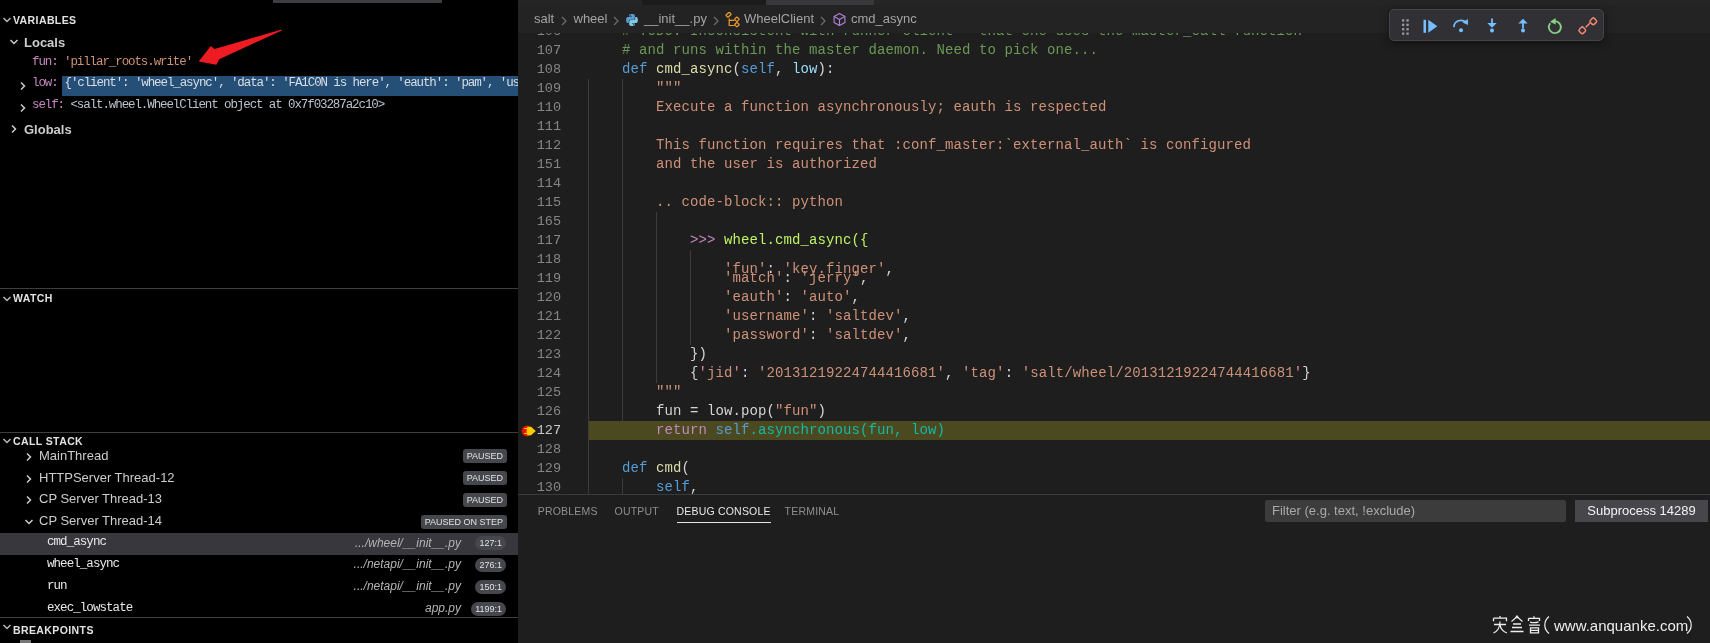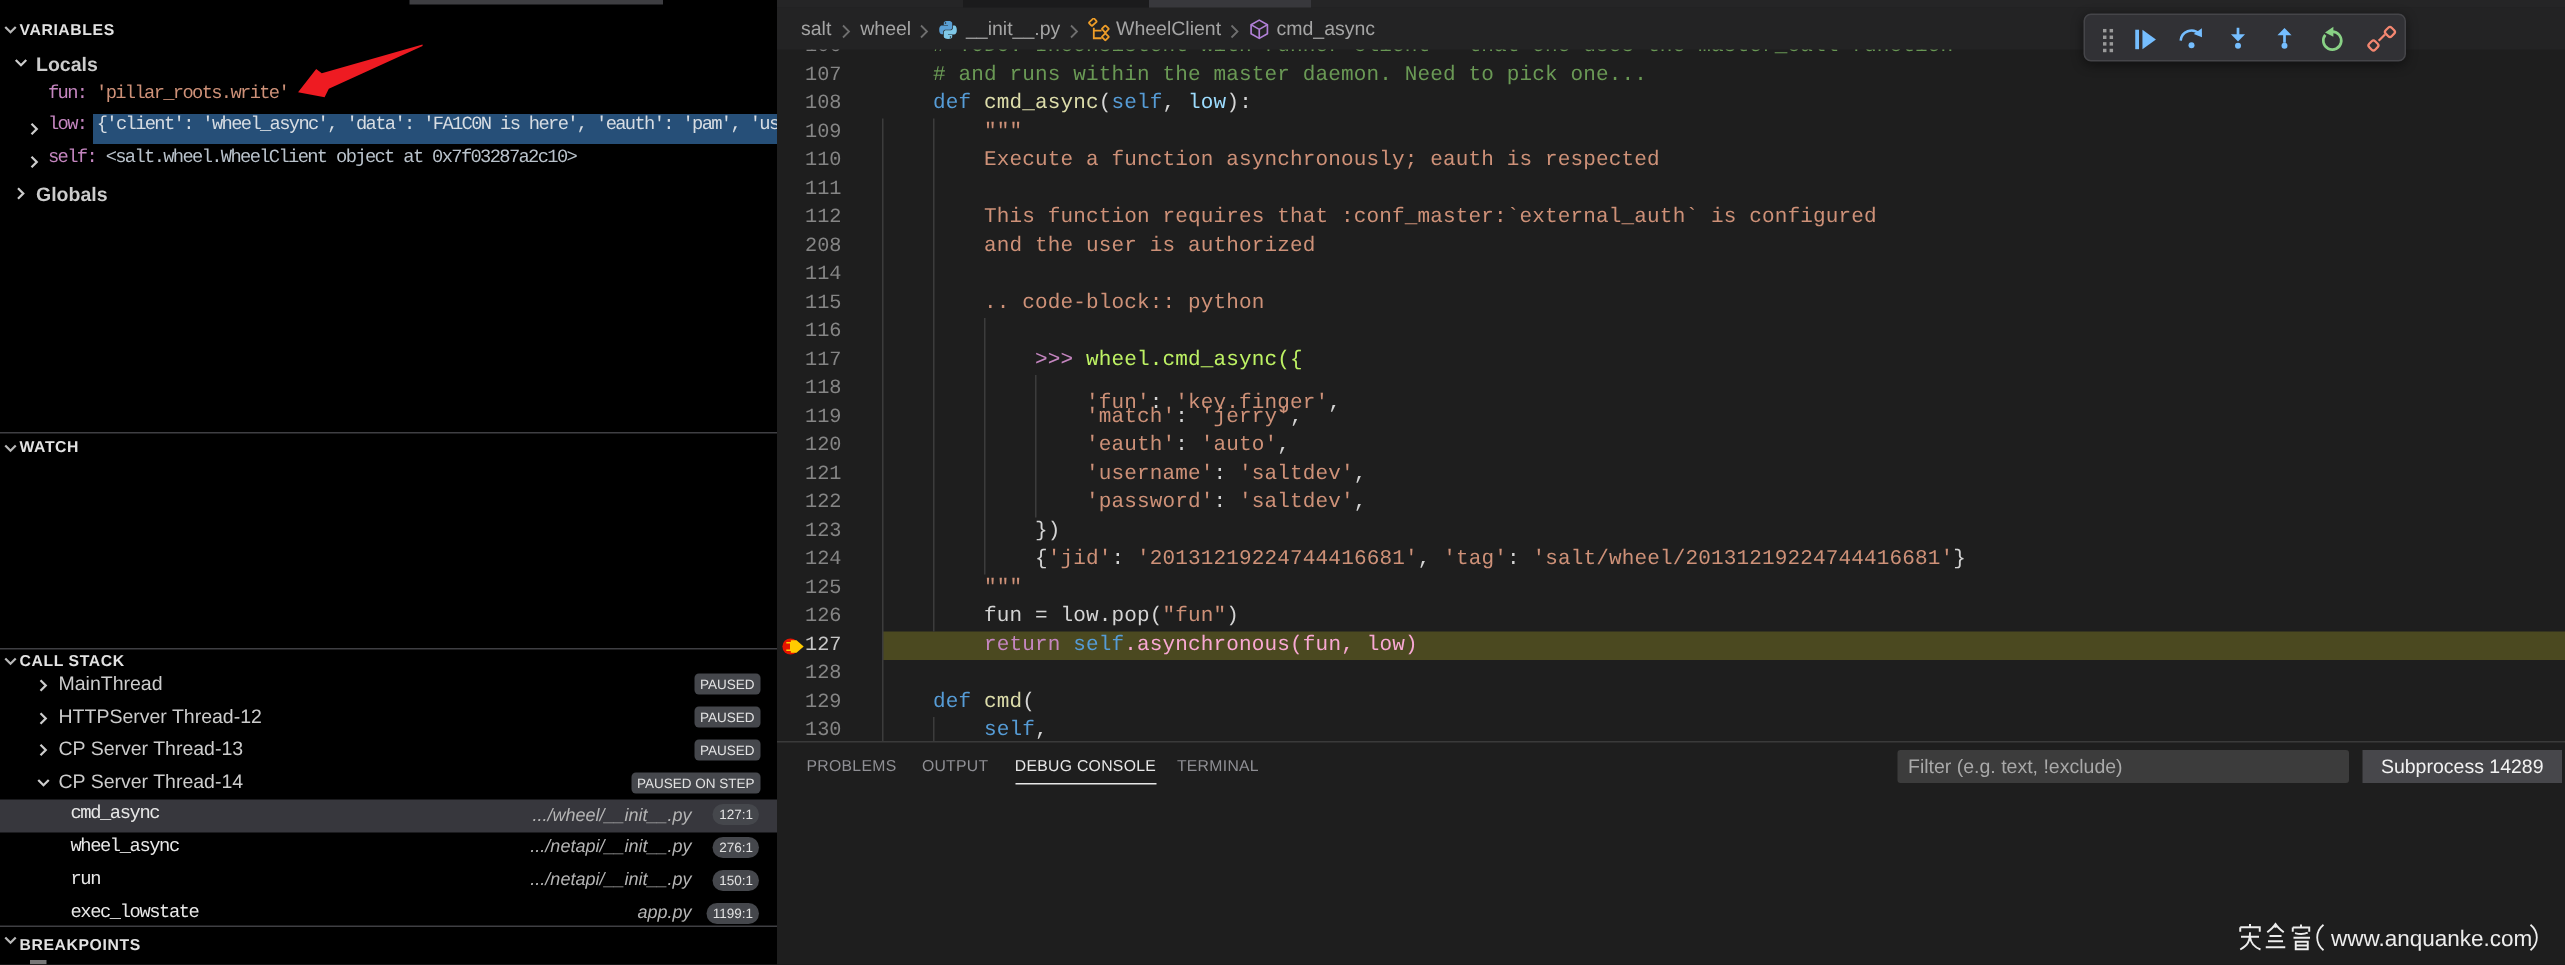--- a/index.html
+++ b/index.html
@@ -126,24 +126,24 @@
   <div class="ig" style="left:104px;top:477.5px;height:16.5px"></div>
   <div class="ig" style="left:138px;top:211.5px;height:171.0px"></div>
   <div class="ig" style="left:172px;top:249.5px;height:95.0px"></div>
   <div class="ln" style="top:21.5px;color:#858585">106</div>
 <div class="ln" style="top:40.5px;color:#858585">107</div>
 <div class="ln" style="top:59.5px;color:#858585">108</div>
 <div class="ln" style="top:78.5px;color:#858585">109</div>
 <div class="ln" style="top:97.5px;color:#858585">110</div>
 <div class="ln" style="top:116.5px;color:#858585">111</div>
 <div class="ln" style="top:135.5px;color:#858585">112</div>
-<div class="ln" style="top:154.5px;color:#858585">208</div>
+<div class="ln" style="top:154.5px;color:#858585">151</div>
 <div class="ln" style="top:173.5px;color:#858585">114</div>
 <div class="ln" style="top:192.5px;color:#858585">115</div>
-<div class="ln" style="top:211.5px;color:#858585">116</div>
+<div class="ln" style="top:211.5px;color:#858585">165</div>
 <div class="ln" style="top:230.5px;color:#858585">117</div>
 <div class="ln" style="top:249.5px;color:#858585">118</div>
 <div class="ln" style="top:268.5px;color:#858585">119</div>
 <div class="ln" style="top:287.5px;color:#858585">120</div>
 <div class="ln" style="top:306.5px;color:#858585">121</div>
 <div class="ln" style="top:325.5px;color:#858585">122</div>
 <div class="ln" style="top:344.5px;color:#858585">123</div>
 <div class="ln" style="top:363.5px;color:#858585">124</div>
 <div class="ln" style="top:382.5px;color:#858585">125</div>
 <div class="ln" style="top:401.5px;color:#858585">126</div>
@@ -165,21 +165,21 @@
 <div class="cl" style="top:230.5px"><i style="color:#C586C0">            &gt;&gt;&gt;</i><i style="color:#bef264"> wheel.cmd_async({</i></div>
 <div class="cl" style="top:260px"><i style="color:#CE9178">                'fun'</i><i style="color:#d4d4d4">: </i><i style="color:#CE9178">'key.finger'</i><i style="color:#d4d4d4">,</i></div>
 <div class="cl" style="top:268.5px"><i style="color:#CE9178">                'match'</i><i style="color:#d4d4d4">: </i><i style="color:#CE9178">'jerry'</i><i style="color:#d4d4d4">,</i></div>
 <div class="cl" style="top:306.5px"><i style="color:#CE9178">                'username'</i><i style="color:#d4d4d4">: </i><i style="color:#CE9178">'saltdev'</i><i style="color:#d4d4d4">,</i></div>
 <div class="cl" style="top:287.5px"><i style="color:#CE9178">                'eauth'</i><i style="color:#d4d4d4">: </i><i style="color:#CE9178">'auto'</i><i style="color:#d4d4d4">,</i></div>
 <div class="cl" style="top:325.5px"><i style="color:#CE9178">                'password'</i><i style="color:#d4d4d4">: </i><i style="color:#CE9178">'saltdev'</i><i style="color:#d4d4d4">,</i></div>
 <div class="cl" style="top:344.5px"><i style="color:#d4d4d4">            })</i></div>
 <div class="cl" style="top:363.5px"><i style="color:#d4d4d4">            {</i><i style="color:#CE9178">'jid'</i><i style="color:#d4d4d4">: </i><i style="color:#CE9178">'20131219224744416681'</i><i style="color:#d4d4d4">, </i><i style="color:#CE9178">'tag'</i><i style="color:#d4d4d4">: </i><i style="color:#CE9178">'salt/wheel/20131219224744416681'</i><i style="color:#d4d4d4">}</i></div>
 <div class="cl" style="top:382.5px"><i style="color:#CE9178">        """</i></div>
 <div class="cl" style="top:401.5px"><i style="color:#d4d4d4">        fun = low.pop(</i><i style="color:#CE9178">"fun"</i><i style="color:#d4d4d4">)</i></div>
-<div class="cl" style="top:420.5px"><i style="color:#C586C0">        return</i><i style="color:#d4d4d4"> </i><i style="color:#569CD6">self</i><i style="color:#f9a8d4">.asynchronous(fun, low)</i></div>
+<div class="cl" style="top:420.5px"><i style="color:#C586C0">        return</i><i style="color:#d4d4d4"> </i><i style="color:#569CD6">self</i><i style="color:#14b8a6">.asynchronous(fun, low)</i></div>
 <div class="cl" style="top:439.5px"></div>
 <div class="cl" style="top:458.5px"><i style="color:#569CD6">    def </i><i style="color:#DCDCAA">cmd</i><i style="color:#d4d4d4">(</i></div>
 <div class="cl" style="top:477.5px"><i style="color:#569CD6">        self</i><i style="color:#d4d4d4">,</i></div>
   <svg width="17" height="16" viewBox="0 0 17 16" style="position:absolute;left:3px;top:423px;z-index:4">
     <circle cx="6" cy="8" r="5.4" fill="#e51400"></circle>
     <path d="M6.2 3.8 10 3.8 14.8 8 10 12.2 6.2 12.2z" fill="#ffcc00"></path>
     <path d="M3.2 5.5 6.2 5.5 6.2 10.5 3.2 10.5" fill="none" stroke="#ffcc00" stroke-width="1.1"></path>
   </svg>
   <div id="topstrip">
     <div style="position:absolute;left:124px;top:0;width:124px;height:5px;background:#1b1b1c"></div>

